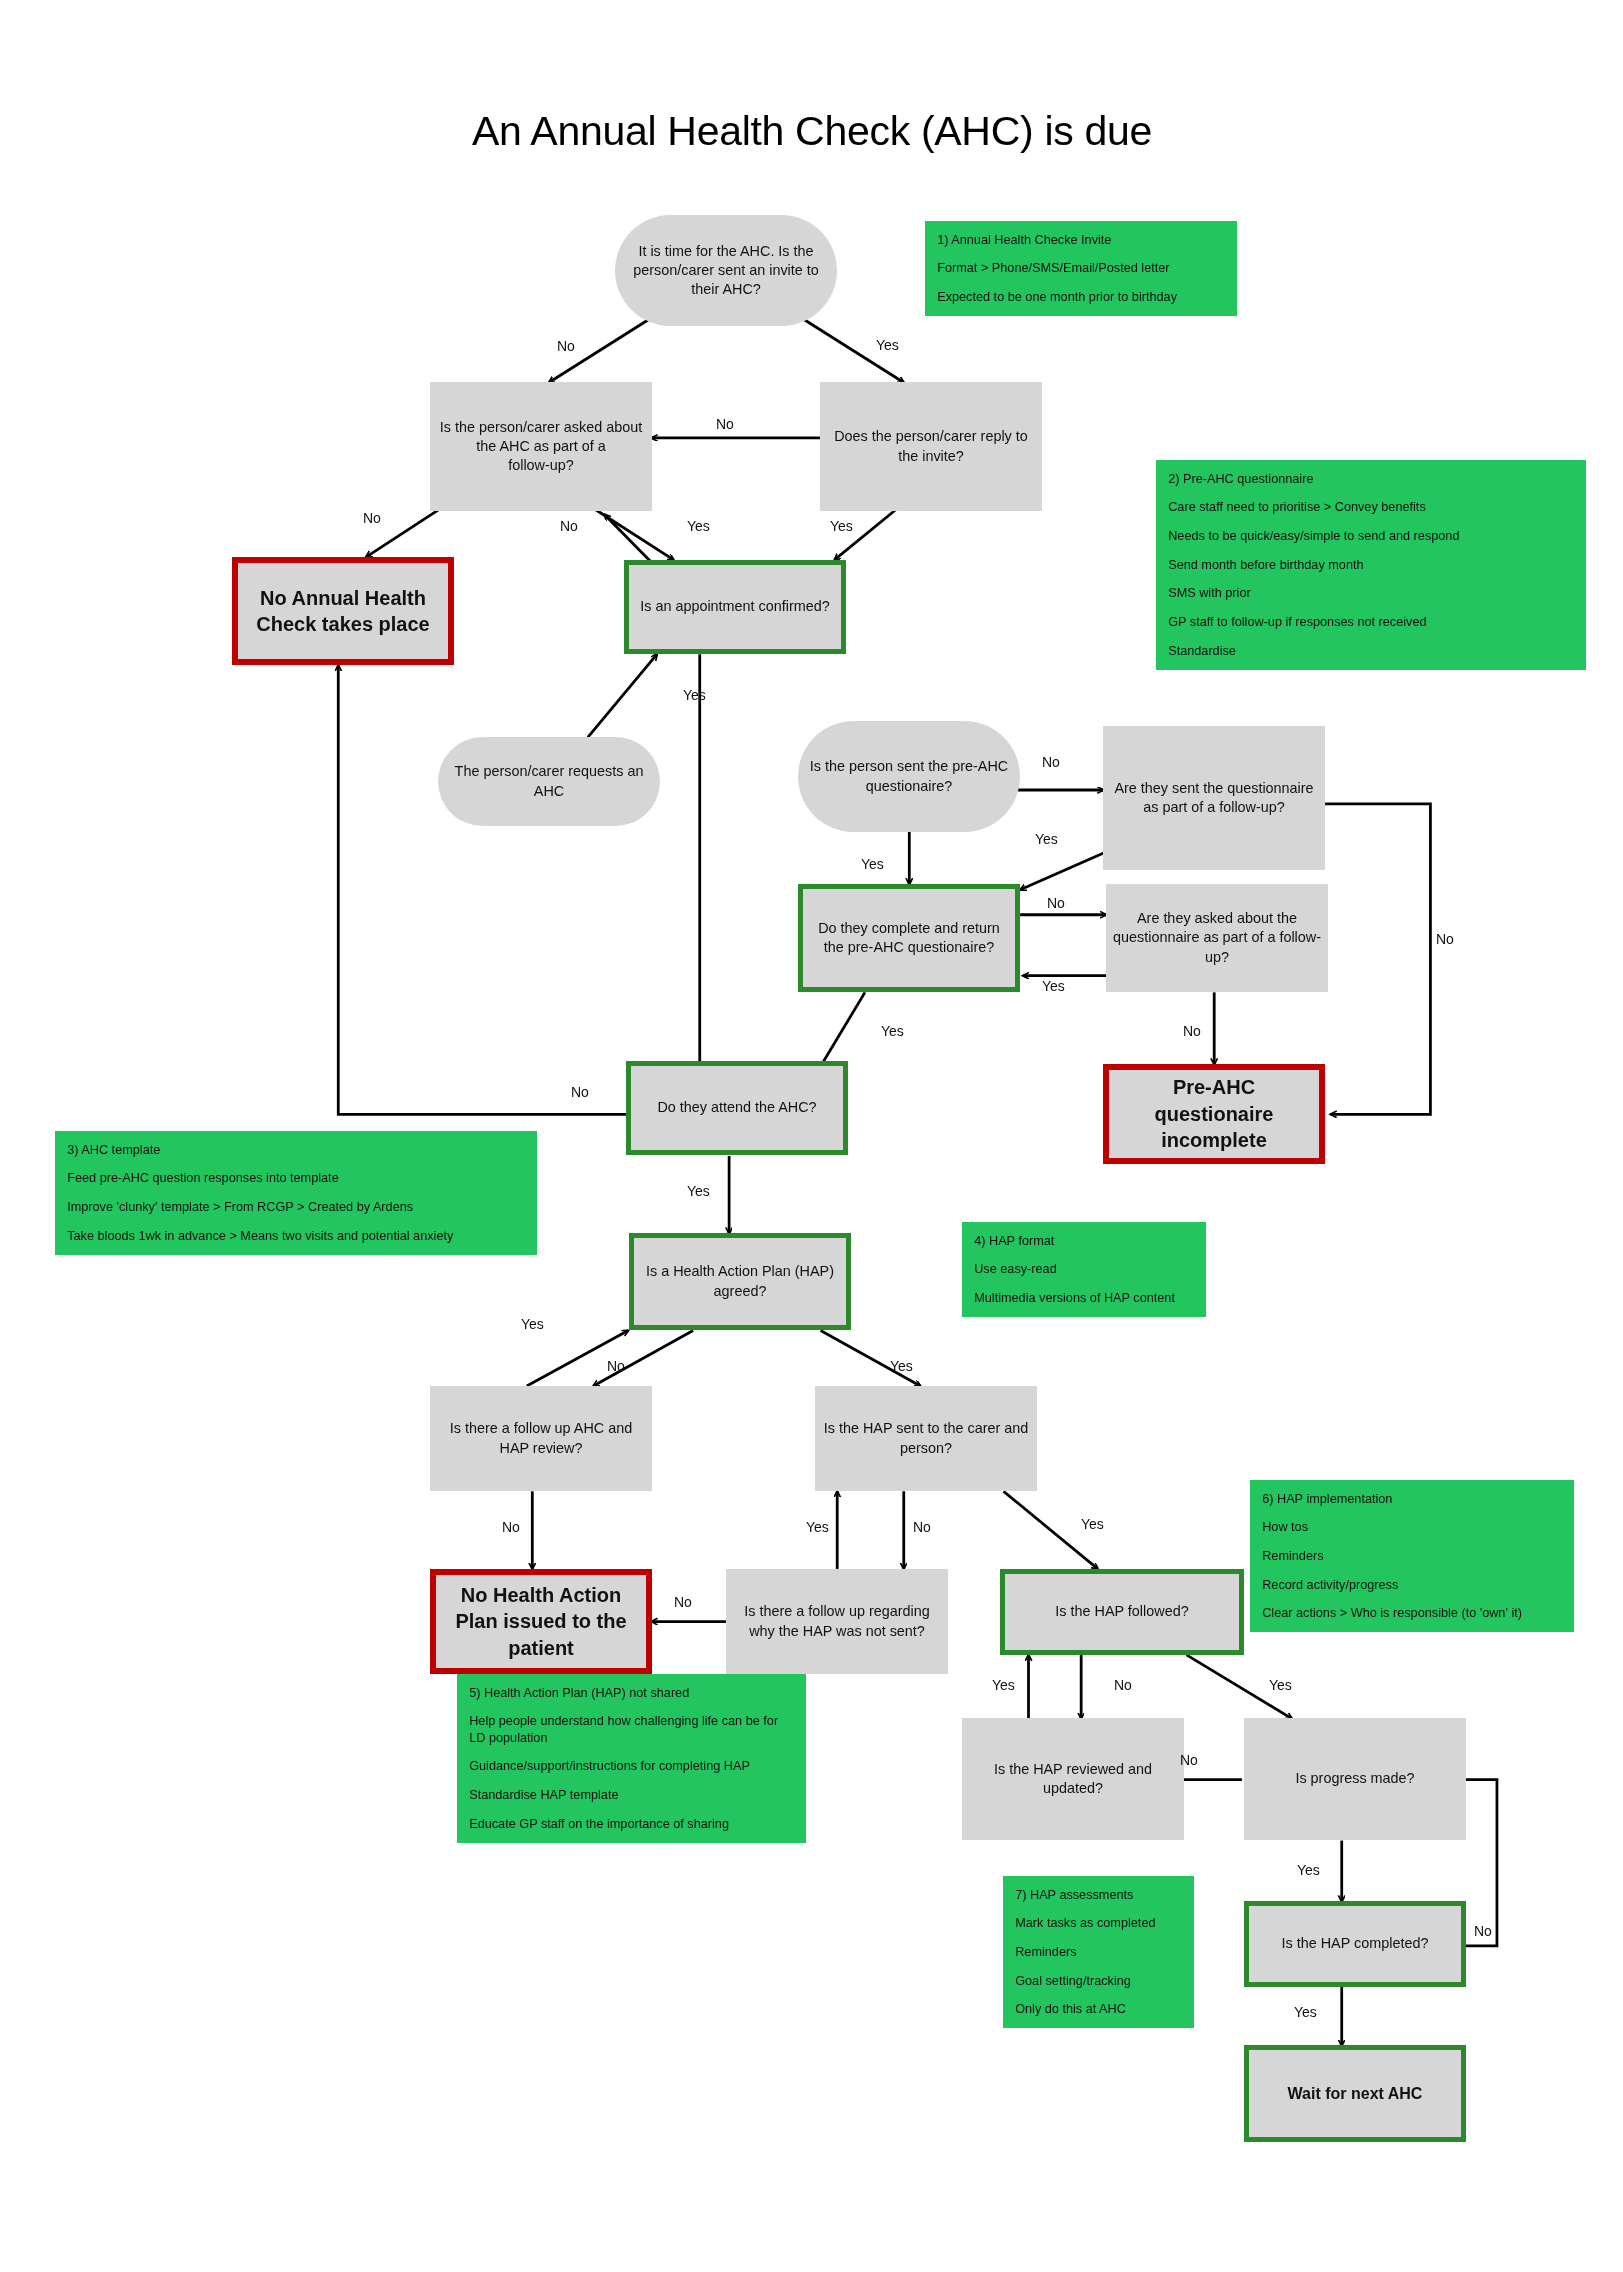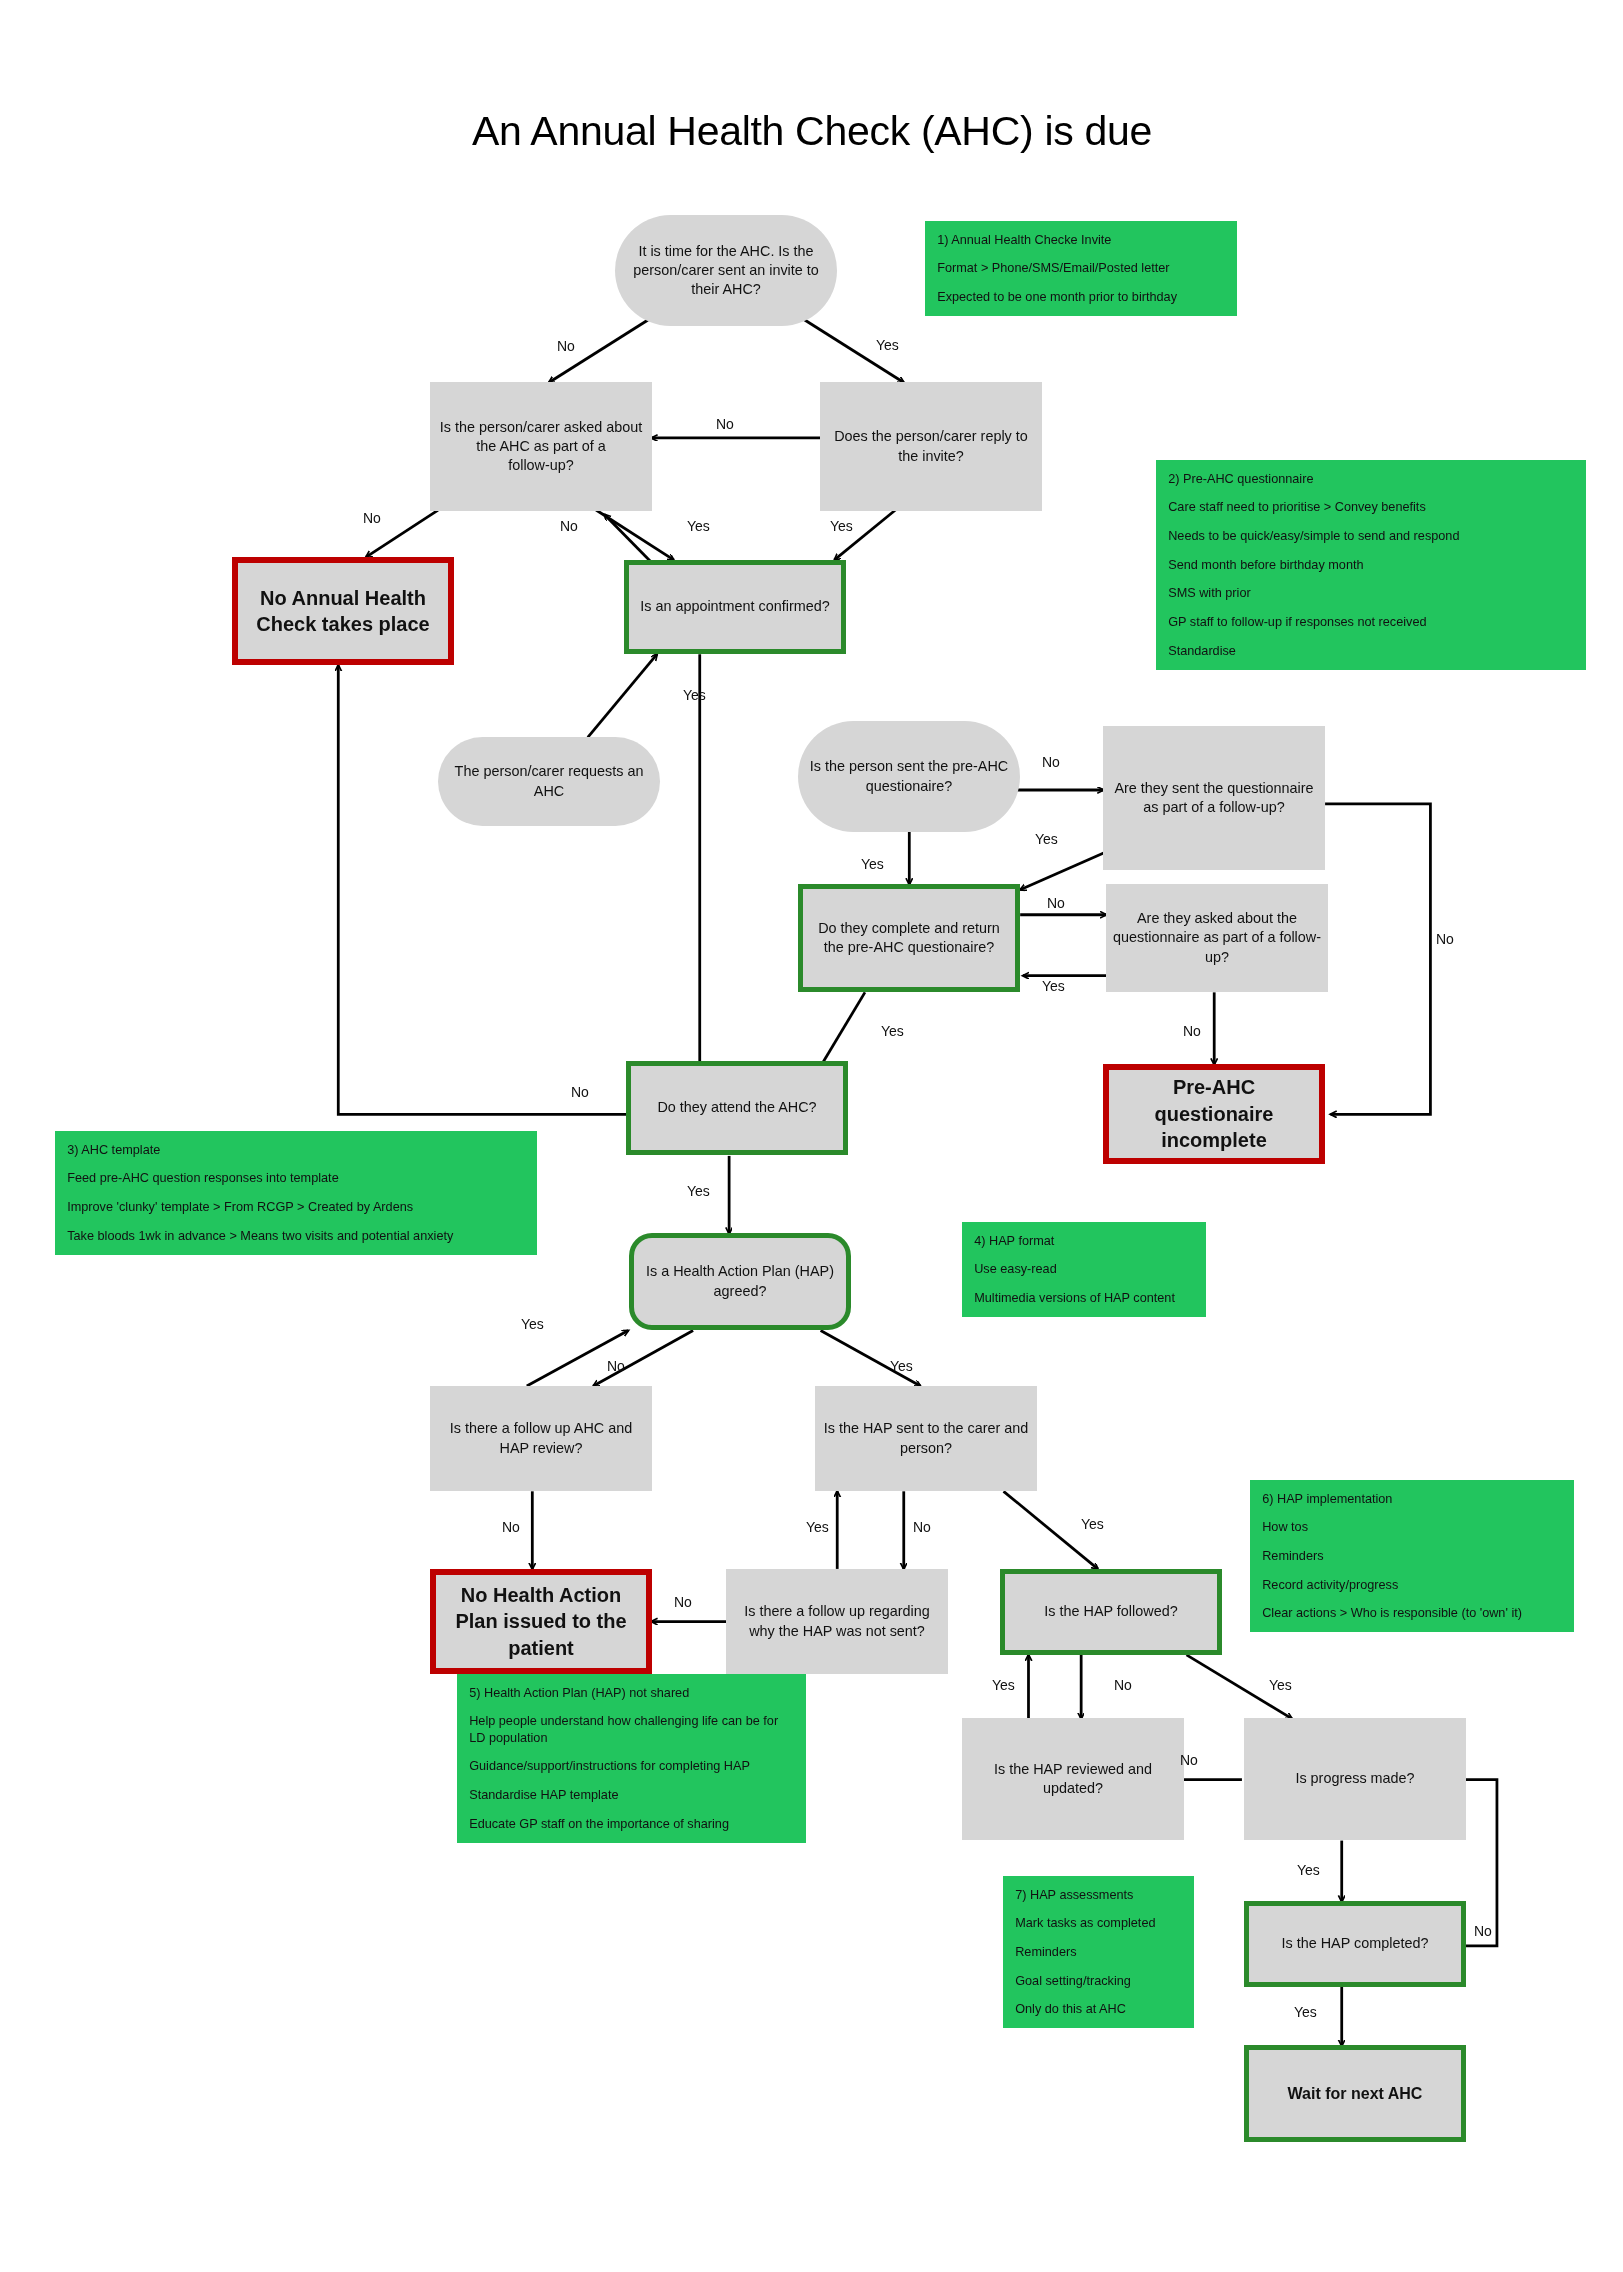--- a/index.html
+++ b/index.html
@@ -133,31 +133,31 @@
   <div class="node" style="left:1103px;top:726px;width:222px;height:144px;">Are they sent the questionnaire as part of a follow-up?</div>
 
   <div class="node green" style="left:798px;top:884px;width:222px;height:108px;">Do they complete and return the pre-AHC questionaire?</div>
 
   <div class="node" style="left:1106px;top:884px;width:222px;height:108px;">Are they asked about the questionnaire as part of a follow-up?</div>
 
   <div class="node red" style="left:1103px;top:1064px;width:222px;height:100px;">Pre-AHC questionaire incomplete</div>
 
   <div class="node green" style="left:626px;top:1061px;width:222px;height:94px;">Do they attend the AHC?</div>
 
-  <div class="node green" style="left:629px;top:1233px;width:222px;height:97px;border-radius:23px;">Is a Health Action Plan (HAP) agreed?</div>
+  <div class="node green" style="left:629px;top:1233px;width:222px;height:97px;">Is a Health Action Plan (HAP) agreed?</div>
 
   <div class="node" style="left:430px;top:1386px;width:222px;height:105px;">Is there a follow up AHC and HAP review?</div>
 
   <div class="node" style="left:815px;top:1386px;width:222px;height:105px;">Is the HAP sent to the carer and person?</div>
 
   <div class="node red" style="left:430px;top:1569px;width:222px;height:105px;">No Health Action Plan issued to the patient</div>
 
   <div class="node" style="left:726px;top:1569px;width:222px;height:105px;">Is there a follow up regarding why the HAP was not sent?</div>
 
-  <div class="node green" style="left:1000px;top:1569px;width:222px;height:86px;">Is the HAP followed?</div>
+  <div class="node green" style="left:1000px;top:1569px;width:244px;height:86px;">Is the HAP followed?</div>
 
   <div class="node" style="left:937px;top:1718px;width:222px;height:122px;margin-left:25px;">Is the HAP reviewed and updated?</div>
 
   <div class="node" style="left:1244px;top:1718px;width:222px;height:122px;">Is progress made?</div>
 
   <div class="node green" style="left:1244px;top:1901px;width:222px;height:86px;">Is the HAP completed?</div>
 
   <div class="node green redbold" style="left:1244px;top:2045px;width:222px;height:97px;font-weight:bold;font-size:16px;">Wait for next AHC</div>
 
   <div class="elabel" style="left:557px;top:338px;">No</div>

